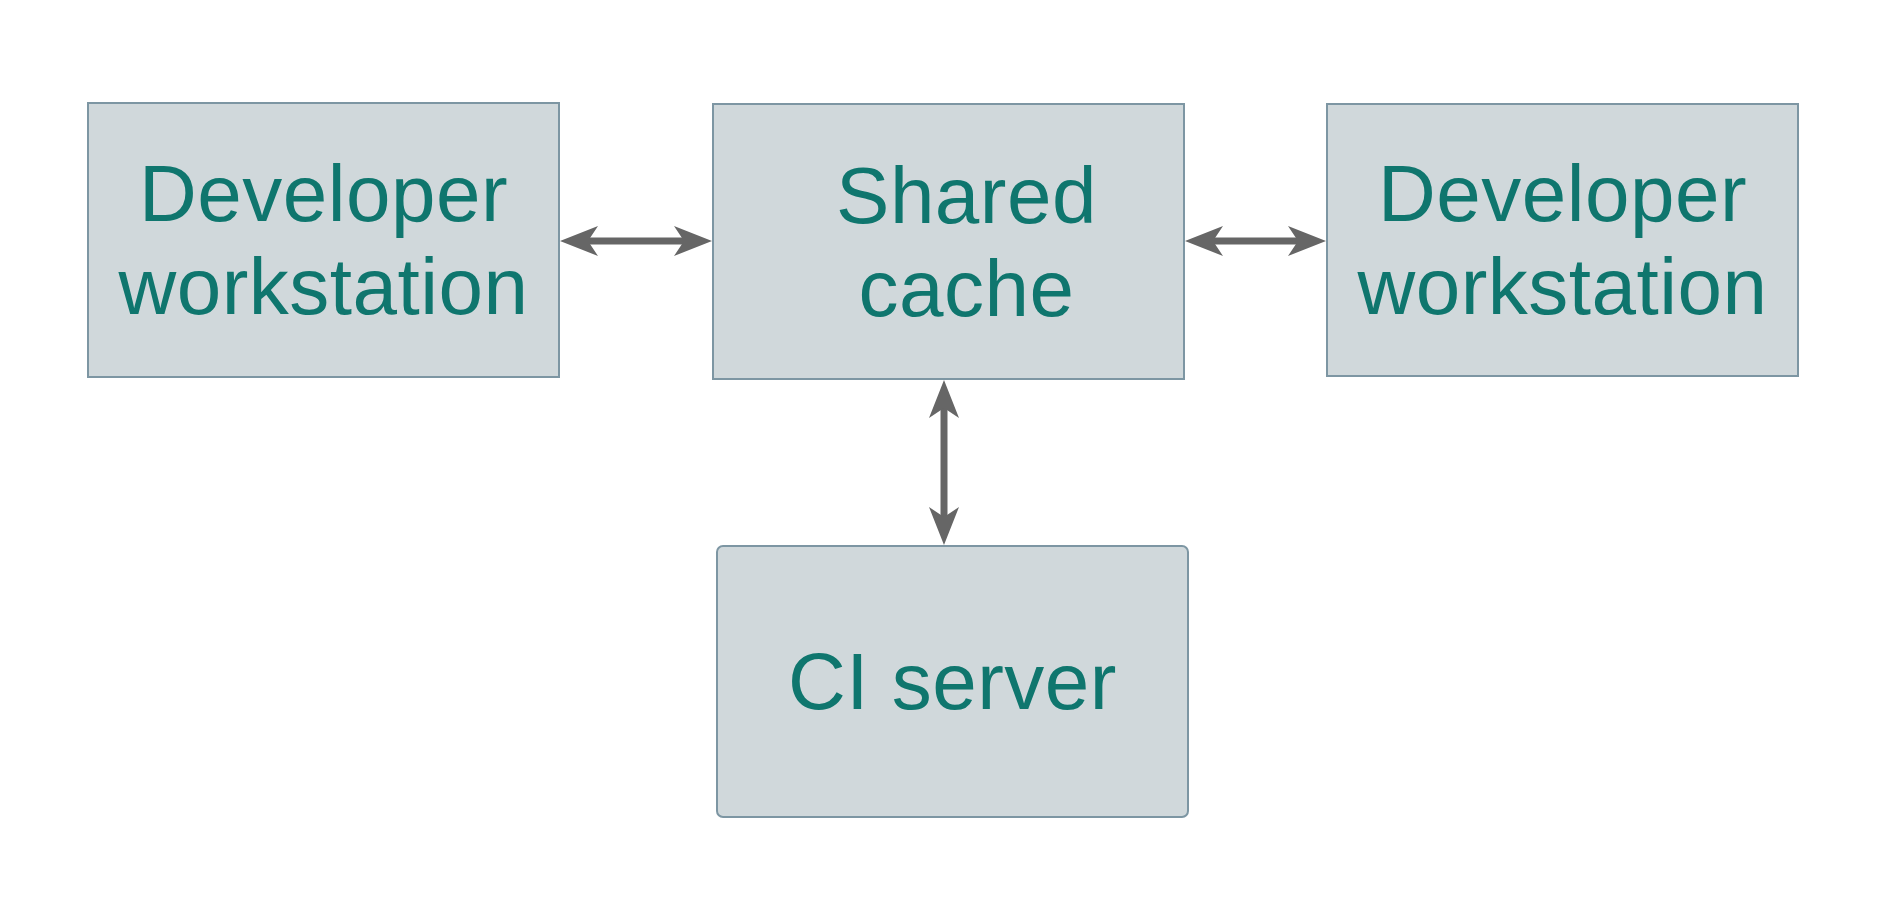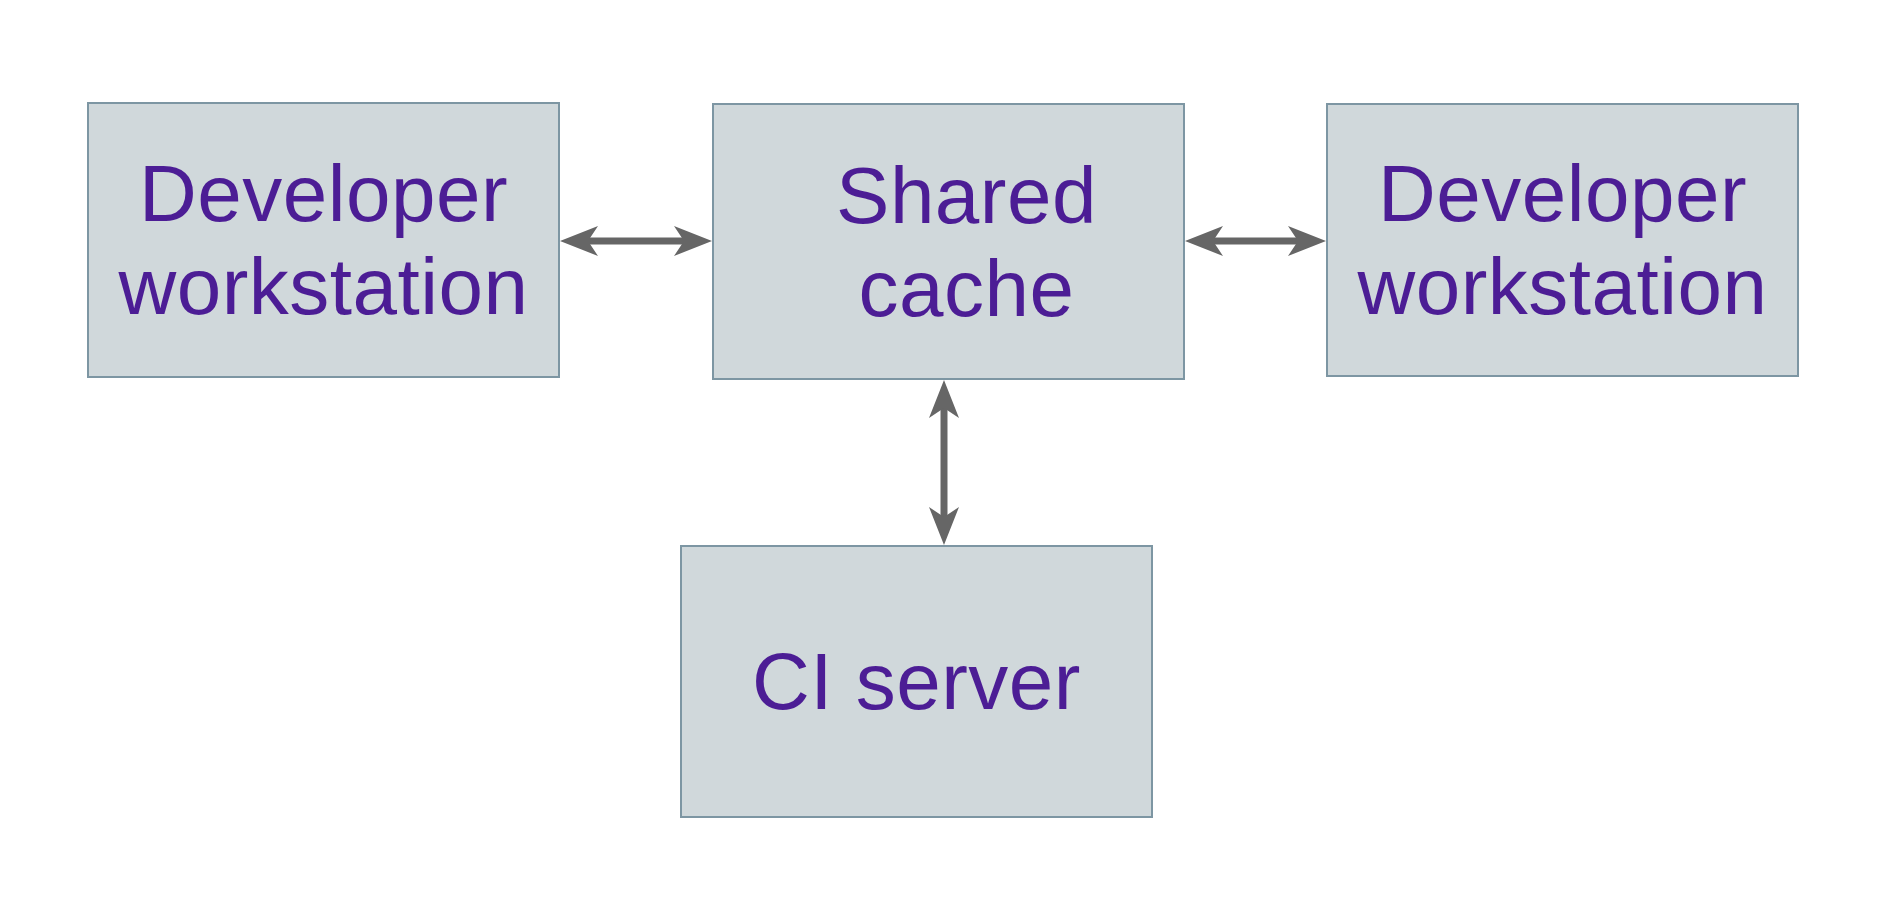--- a/index.html
+++ b/index.html
@@ -20,29 +20,29 @@
     background: #d0d8db;
     border: 2px solid #7d96a3;
     box-sizing: border-box;
     display: flex;
     align-items: center;
     justify-content: center;
     text-align: center;
   }
   .node-label {
     white-space: pre-line;
-    color: #4c1d95;
+    color: #0f766e;
     font-size: 80px;
     line-height: 93px;
     letter-spacing: 0.5px;
   }
   .node-dev-left   { left: 87px;   top: 102px; width: 473px; height: 276px; }
   .node-cache      { left: 712px;  top: 103px; width: 473px; height: 277px; padding-left: 36px; }
   .node-dev-right  { left: 1326px; top: 103px; width: 473px; height: 274px; }
-  .node-ci         { left: 680px;  top: 545px; width: 473px; height: 273px; }
+  .node-ci         { left: 716px;  top: 545px; width: 473px; height: 273px; border-radius: 7px; }
   .arrow {
     position: absolute;
     display: block;
   }
   .arrow-h1 { left: 560px;  top: 216px; }
   .arrow-h2 { left: 1185px; top: 216px; }
   .arrow-v  { left: 919px;  top: 380px; }
   .arrow path { fill: #666666; }
   .arrow line { stroke: #666666; stroke-width: 7; }
 </style>

